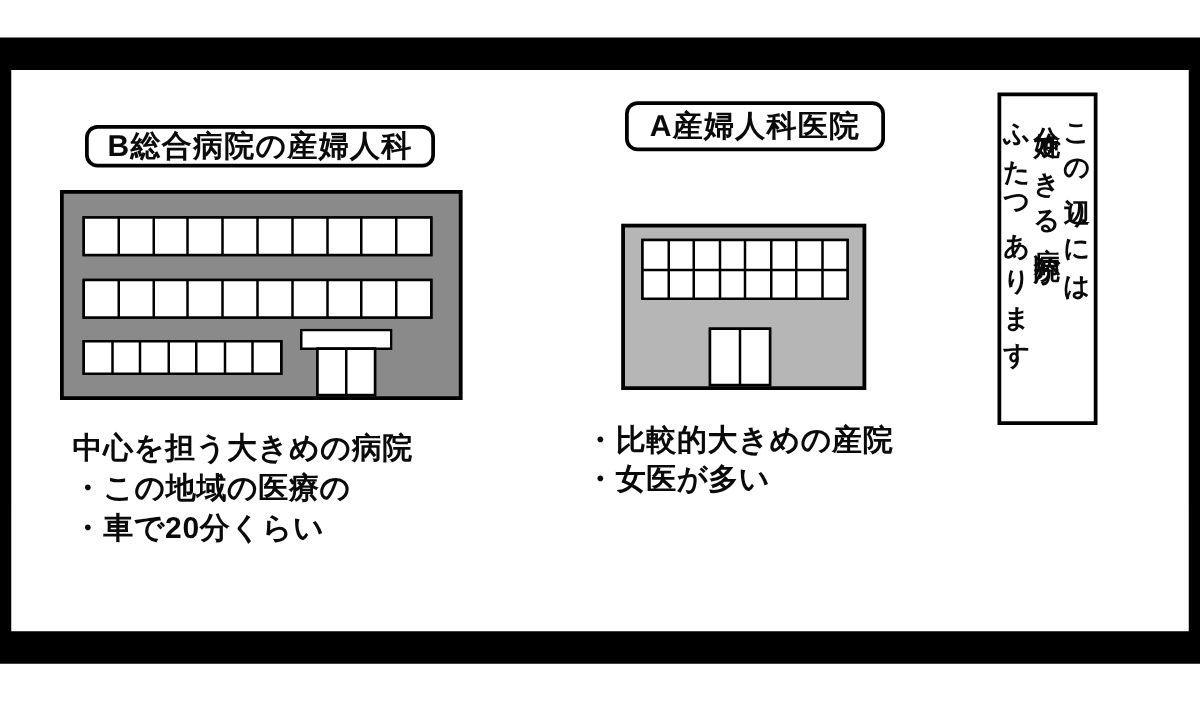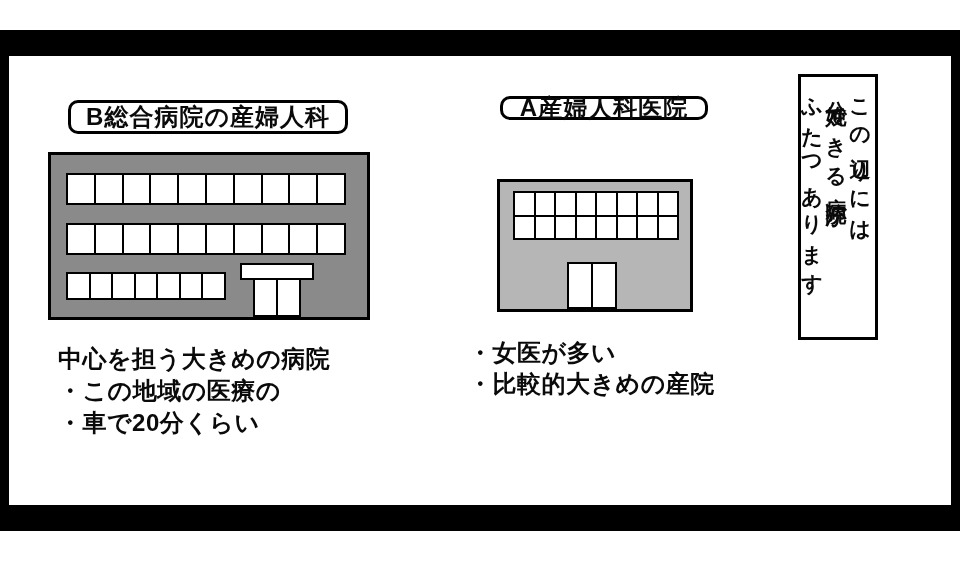--- a/index.html
+++ b/index.html
@@ -34,21 +34,21 @@
     border-radius: 10px;
     background: #fff;
     display: flex;
     align-items: center;
     justify-content: center;
     font-size: 24px;
     letter-spacing: 1px;
     white-space: nowrap;
   }
   .label-b { left: 68px;  top: 100px; width: 280px; height: 34px; }
-  .label-a { left: 500px; top: 96px; width: 208px; height: 24px; }
+  .label-a { left: 500px; top: 81px; width: 208px; height: 40px; }
 
   
   .building {
     position: absolute;
     box-sizing: border-box;
     border: 3px solid #000;
   }
   .building-b { left: 48px;  top: 152px; width: 322px; height: 168px; background: #8a8a8a; }
   .building-a { left: 497px; top: 179px; width: 196px; height: 133px; background: #b6b6b6; }
 
@@ -199,22 +199,22 @@
         <div class="pane"></div>
         <div class="pane"></div>
       </div>
     <div class="doors doors-a">
       <div class="door"></div>
       <div class="door"></div>
     </div>
   </div>
 
   <div class="notes notes-a">
+    <div>・比較的大きめの産院</div>
     <div>・女医が多い</div>
-    <div>・比較的大きめの産院</div>
   </div>
 
   <div class="vbox">
     <div>この辺りには</div>
     <div>分娩できる病院が</div>
     <div>ふたつあります</div>
   </div>
 
 </div>
 

